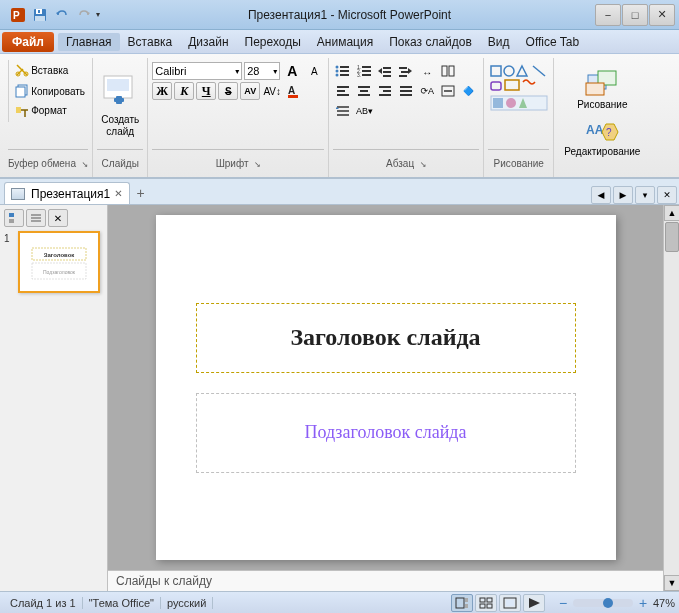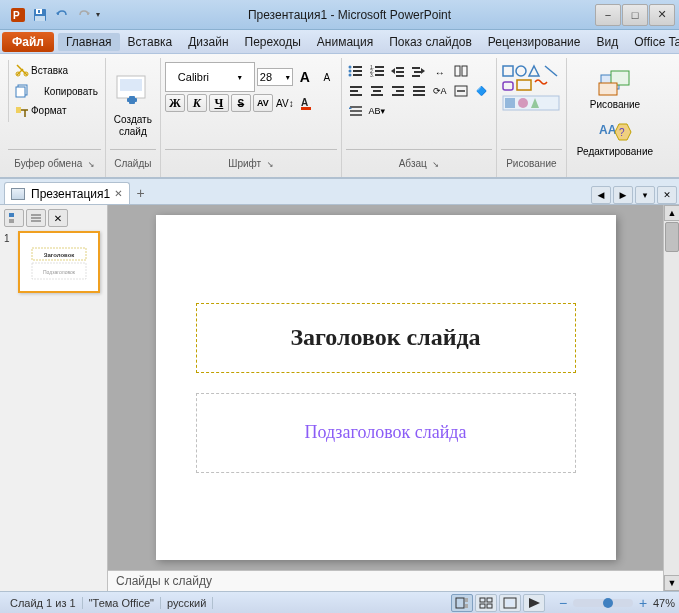--- a/index.html
+++ b/index.html
@@ -202,26 +202,26 @@
     .zoom-thumb { width: 10px; height: 10px; background: #4080c0; border-radius: 50%; position: absolute; top: -1px; left: 30px; }
     .zoom-text { font-size: 11px; color: #333; }
     .zoom-plus, .zoom-minus { font-size: 14px; cursor: pointer; color: #4080c0; width: 16px; height: 16px; display: flex; align-items: center; justify-content: center; }
 
     
     .qat { display: flex; align-items: center; gap: 2px; padding: 0 4px; }
     .qat-btn { width: 20px; height: 20px; display: flex; align-items: center; justify-content: center; cursor: pointer; border-radius: 2px; }
     .qat-dropdown { font-size: 8px; color: #333; cursor: pointer; }
     .font-row { display: flex; align-items: center; gap: 2px; }
     .font-combo { 
-      height: 30px; 
+      height: 18px; 
       width: 90px; 
       border: 1px solid #b0b0b0; 
       background: white; 
       font-size: 11px;
-      padding: 0 12px;
+      padding: 0 2px;
       display: flex;
       align-items: center;
       justify-content: space-between;
       cursor: pointer;
     }
     .size-combo {
       height: 18px;
       width: 36px;
       border: 1px solid #b0b0b0;
       background: white;
@@ -410,41 +410,40 @@
   </div>
 
   <div class="menu-bar">
     <div class="menu-item file-btn">Файл</div>
     <div class="menu-item active">Главная</div>
     <div class="menu-item">Вставка</div>
     <div class="menu-item">Дизайн</div>
     <div class="menu-item">Переходы</div>
     <div class="menu-item">Анимация</div>
     <div class="menu-item">Показ слайдов</div>
-    <div class="menu-item">Рецензирование</div>
     <div class="menu-item">Вид</div>
     <div class="menu-item">Office Tab</div>
 
   </div>
 
   <div class="ribbon">
 
     <div class="paste-area">
       <div style="display:flex; align-items:flex-start; gap:2px; flex:1;">
         <div class="paste-small-btns">
           <div style="display:flex;align-items:center;gap:2px;padding:2px;cursor:pointer;border-radius:2px;border:1px solid transparent;">
             <svg width="14" height="14" viewBox="0 0 14 14">
               <line x1="2" y1="2" x2="12" y2="12" stroke="#d0a000" stroke-width="1.5"></line>
               <line x1="2" y1="12" x2="8" y2="6" stroke="#d0a000" stroke-width="1.5"></line>
               <circle cx="3" cy="11" r="2" fill="none" stroke="#d0a000" stroke-width="1"></circle>
               <circle cx="11" cy="11" r="2" fill="none" stroke="#d0a000" stroke-width="1"></circle>
             </svg>
             <span style="font-size:10px;">Вставка</span>
           </div>
-          <div style="display:flex;align-items:center;gap:15px;padding:2px;cursor:pointer;border-radius:2px;border:1px solid transparent;">
+          <div style="display:flex;align-items:center;gap:2px;padding:2px;cursor:pointer;border-radius:2px;border:1px solid transparent;">
             <svg width="14" height="14" viewBox="0 0 14 14">
               <rect x="3" y="1" width="9" height="10" fill="none" stroke="#4080c0" stroke-width="1"></rect>
               <rect x="1" y="3" width="9" height="10" fill="white" stroke="#4080c0" stroke-width="1"></rect>
             </svg>
             <span style="font-size:10px;">Копировать</span>
           </div>
           <div style="display:flex;gap:2px;padding:2px;cursor:pointer;border-radius:2px;border:1px solid transparent;">
             <svg width="14" height="14" viewBox="0 0 14 14">
               <rect x="1" y="2" width="5" height="6" fill="#f0d060"></rect>
               <line x1="6" y1="5" x2="13" y2="5" stroke="#806000" stroke-width="1.5"></line>

